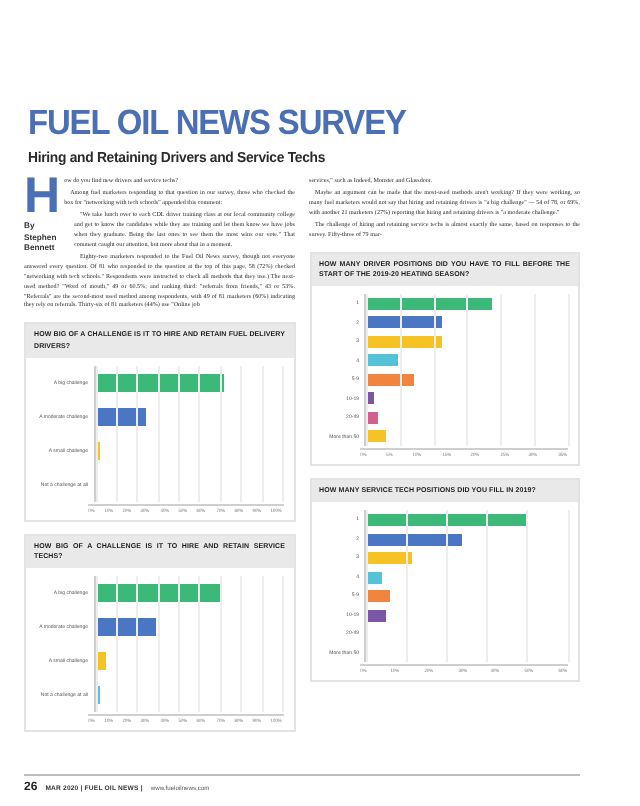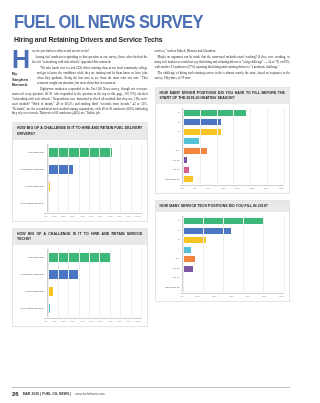--- a/index.html
+++ b/index.html
@@ -8,20 +8,21 @@
     background:#ffffff;
     font-family:"Liberation Serif", serif;
     color:#1a1a1a;
     overflow:hidden;
     position:relative;
   }
   .page{
     position:absolute;inset:0;
     padding:12px 10px 0 12px;
     box-sizing:border-box;
+    margin-top:39px;
   }
   
   .masthead{margin:2px 0 3px 2px;}
   .survey-title{
     font-family:"Liberation Sans", sans-serif;
     font-weight:bold;
     font-size:17.5px;
     letter-spacing:-0.6px;
     color:#4a6fb5;
     line-height:1;

